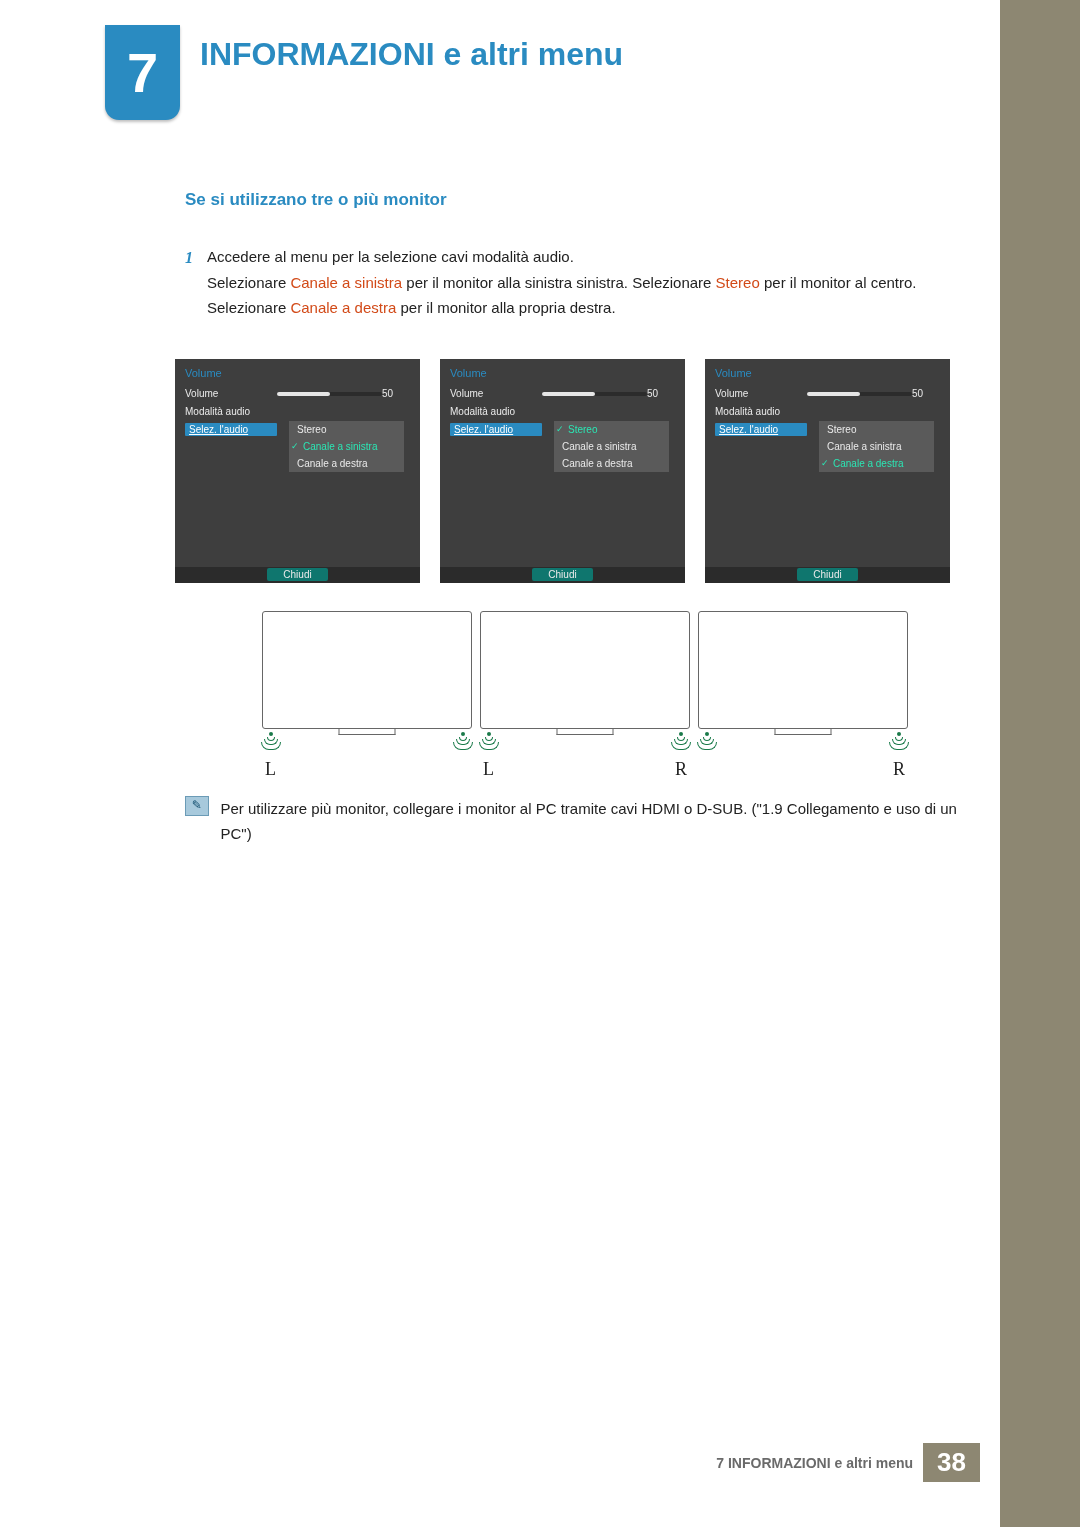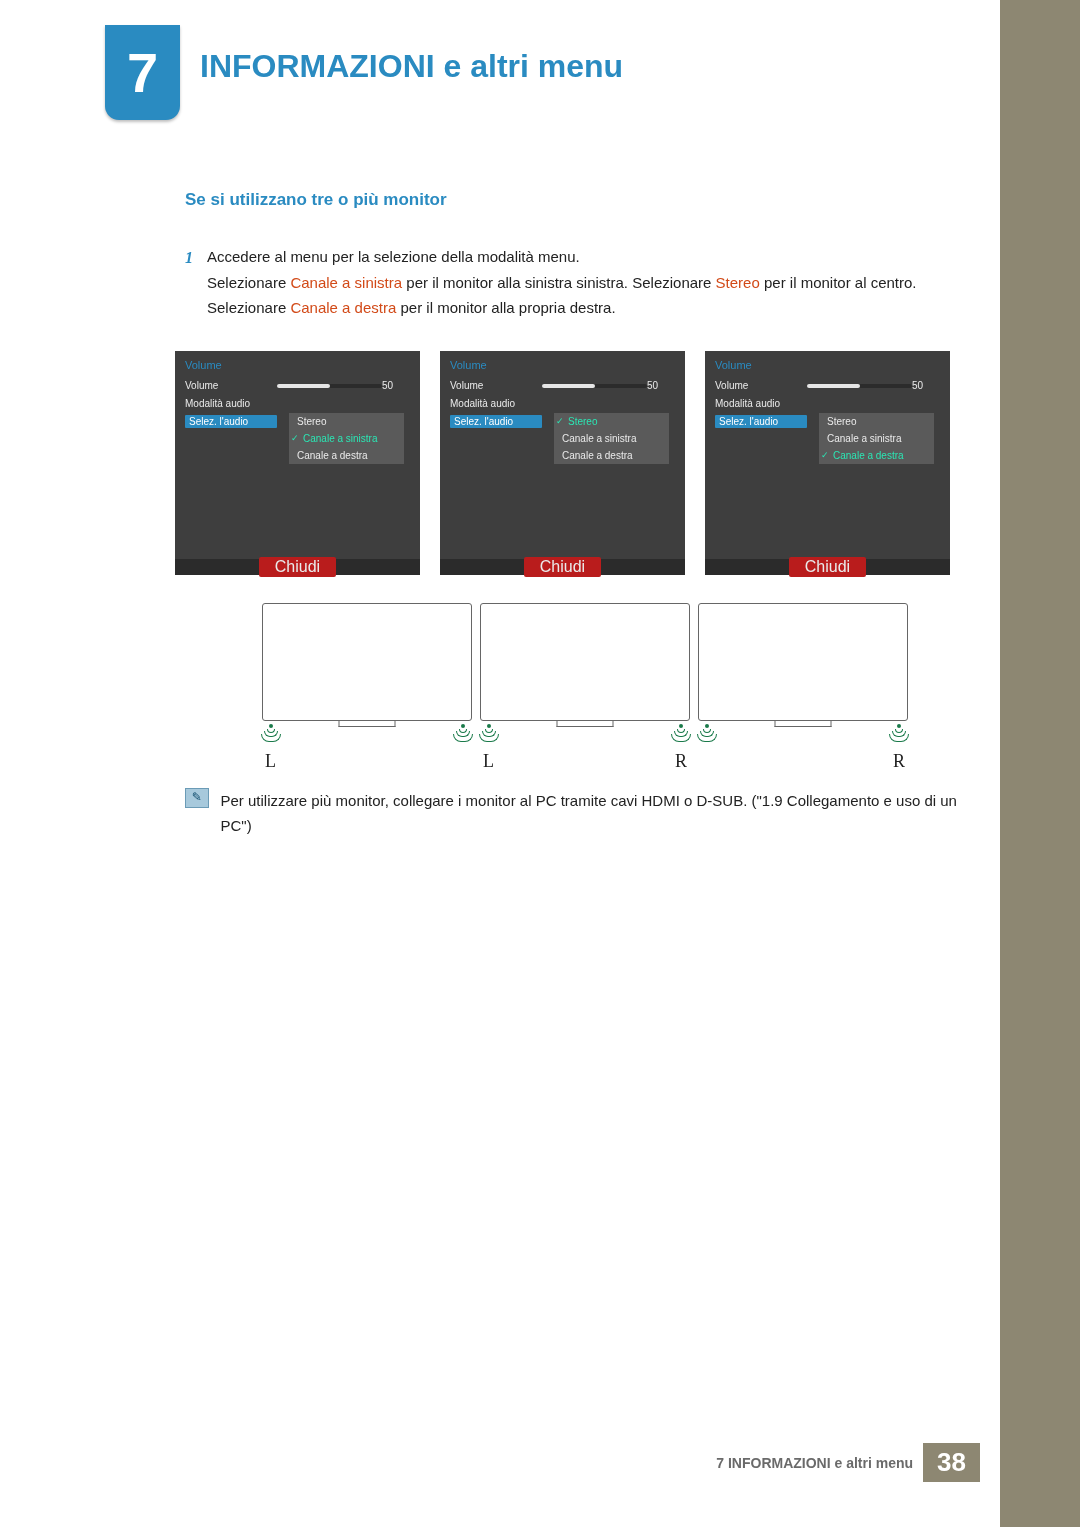--- a/index.html
+++ b/index.html
@@ -30,21 +30,21 @@
     font-size: 56px;
     font-weight: bold;
     display: flex;
     align-items: center;
     justify-content: center;
     box-shadow: 0 2px 3px rgba(0,0,0,0.25);
   }
   .chapter-title {
     position: absolute;
     left: 200px;
-    top: 48px;
+    top: 36px;
     font-size: 32px;
     font-weight: bold;
     color: #2a8bc1;
   }
   .content {
     position: absolute;
     left: 185px;
     top: 190px;
     width: 790px;
   }
@@ -71,20 +71,21 @@
   .em { color: #d24a18; }
   .osd-row {
     display: flex;
     gap: 20px;
     margin-left: -10px;
     margin-bottom: 28px;
   }
   .osd {
     width: 245px;
     background: #3e3e3e;
+    margin-top: 8px;
   }
   .osd-pad { padding: 8px 10px 10px 10px; }
   .osd-title {
     color: #2a8bc1;
     font-size: 11px;
     margin-bottom: 6px;
   }
   .osd-line {
     display: flex;
     align-items: center;
@@ -106,20 +107,21 @@
     width: 50%;
     background: #e6e6e6;
     border-radius: 2px;
   }
   .osd-val { width: 28px; font-size: 10px; color: #eaeaea; }
   .osd-line.highlight .osd-label {
     background: #2a8bc1;
     color: #fff;
     padding: 1px 4px;
     border-radius: 1px;
+    text-decoration: underline;
   }
   .dropdown {
     position: absolute;
     left: 104px;
     width: 115px;
     background: #5a5a5a;
   }
   .dd-item {
     font-size: 10px;
     color: #eaeaea;
@@ -139,23 +141,23 @@
   .osd-wrap { position: relative; height: 100px; }
   .osd-close-bar {
     background: #2b2b2b;
     height: 16px;
     display: flex;
     justify-content: center;
     align-items: center;
     margin-top: 36px;
   }
   .osd-close {
-    font-size: 16px;
+    font-size: 10px;
     color: #eaeaea;
-    background: #b91c1c;
+    background: #0f766e;
     padding: 1px 16px;
     border-radius: 2px;
   }
   .monitors-row {
     display: flex;
     justify-content: center;
     gap: 8px;
     margin-bottom: 10px;
     position: relative;
     height: 135px;
@@ -251,21 +253,21 @@
 <div class="chapter-badge">7</div>
 <div class="chapter-title">INFORMAZIONI e altri menu</div>
 
 <div class="content">
 
   <div class="section-title">Se si utilizzano tre o più monitor</div>
 
   <div class="step-row">
     <div class="step-num">1</div>
     <div>
-      <span>Accedere al menu per la selezione della modalità menu.</span><br>
+      <span>Accedere al menu per la selezione cavi modalità audio.</span><br>
       <span>Selezionare </span><span class="em">Canale a sinistra</span><span> per il monitor alla sinistra sinistra. Selezionare </span><span class="em">Stereo</span><span> per il monitor al centro. Selezionare </span><span class="em">Canale a destra</span><span> per il monitor alla propria destra.</span>
     </div>
   </div>
 
   <div class="osd-row">
 
     <div class="osd">
       <div class="osd-pad">
         <div class="osd-title">Volume</div>
         <div class="osd-line">

